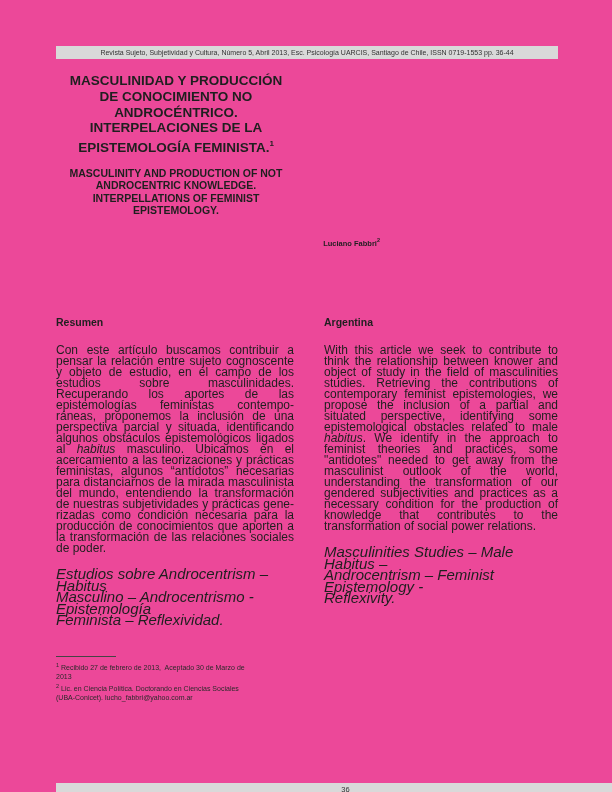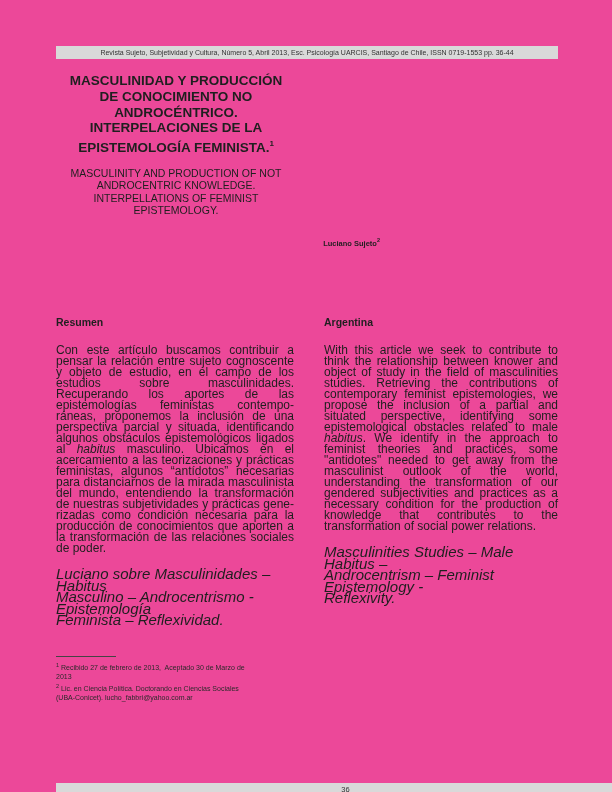--- a/index.html
+++ b/index.html
@@ -115,35 +115,35 @@
 <div class="page">
 
   <div class="header-bar">Revista Sujeto, Subjetividad y Cultura, Número 5, Abril 2013, Esc. Psicología UARCIS, Santiago de Chile, ISSN 0719-1553 pp. 36-44</div>
 
   <h1 class="title-es" style="margin:0;"><span>MASCULINIDAD Y PRODUCCIÓN
 DE CONOCIMIENTO NO
 ANDROCÉNTRICO.
 INTERPELACIONES DE LA
 EPISTEMOLOGÍA FEMINISTA.</span><sup>1</sup></h1>
 
-  <h2 class="title-en" style="margin:0; font-weight:normal;">MASCULINITY AND PRODUCTION OF NOT
+  <h2 class="title-en" style="margin:0; font-weight:bold;">MASCULINITY AND PRODUCTION OF NOT
 ANDROCENTRIC KNOWLEDGE.
 INTERPELLATIONS OF FEMINIST
 EPISTEMOLOGY.</h2>
 
   <div class="author-block">
-    <div class="author-name"><span>Luciano Sujeto</span><sup>2</sup></div>
+    <div class="author-name"><span>Luciano Fabbri</span><sup>2</sup></div>
   </div>
 
   <div class="columns">
 
     <div class="col-left">
       <h3 class="section-heading">Resumen</h3>
       <p class="body-par"><span>Con este artículo buscamos contribuir a pensar la relación entre sujeto cognoscente y objeto de estudio, en el campo de los estudios sobre masculinidades. Recuperando los aportes de las epistemologías feministas contempo-ráneas, proponemos la inclusión de una perspectiva parcial y situada, identificando algunos obstáculos epistemológicos ligados al </span><i>habitus</i><span> masculino. Ubicamos en el acercamiento a las teorizaciones y prácticas feministas, algunos “antídotos” necesarias para distanciarnos de la mirada masculinista del mundo, entendiendo la transformación de nuestras subjetividades y prácticas gene-rizadas como condición necesaria para la producción de conocimientos que aporten a la transformación de las relaciones sociales de poder.</span></p>
-      <div class="keywords">Luciano sobre Masculinidades – Habitus
+      <div class="keywords">Estudios sobre Androcentrism – Habitus
 Masculino  – Androcentrismo - Epistemología
 Feminista – Reflexividad.</div>
     </div>
 
     <div class="col-right">
       <h3 class="section-heading">Argentina</h3>
       <p class="body-par"><span>With this article we seek to contribute to think the relationship between knower and object of study in the field of masculinities studies. Retrieving the contributions of contemporary feminist epistemologies, we propose the inclusion of a partial and situated perspective, identifying some epistemological obstacles related to male </span><i>habitus</i><span>. We identify in the approach to feminist theories and practices, some "antidotes" needed to get away from the masculinist outlook of the world, understanding the transformation of our gendered subjectivities and practices as a necessary condition for the production of knowledge that contributes to the transformation of social power relations.</span></p>
       <div class="keywords">Masculinities Studies –  Male Habitus –
 Androcentrism – Feminist Epistemology -
 Reflexivity.</div>

